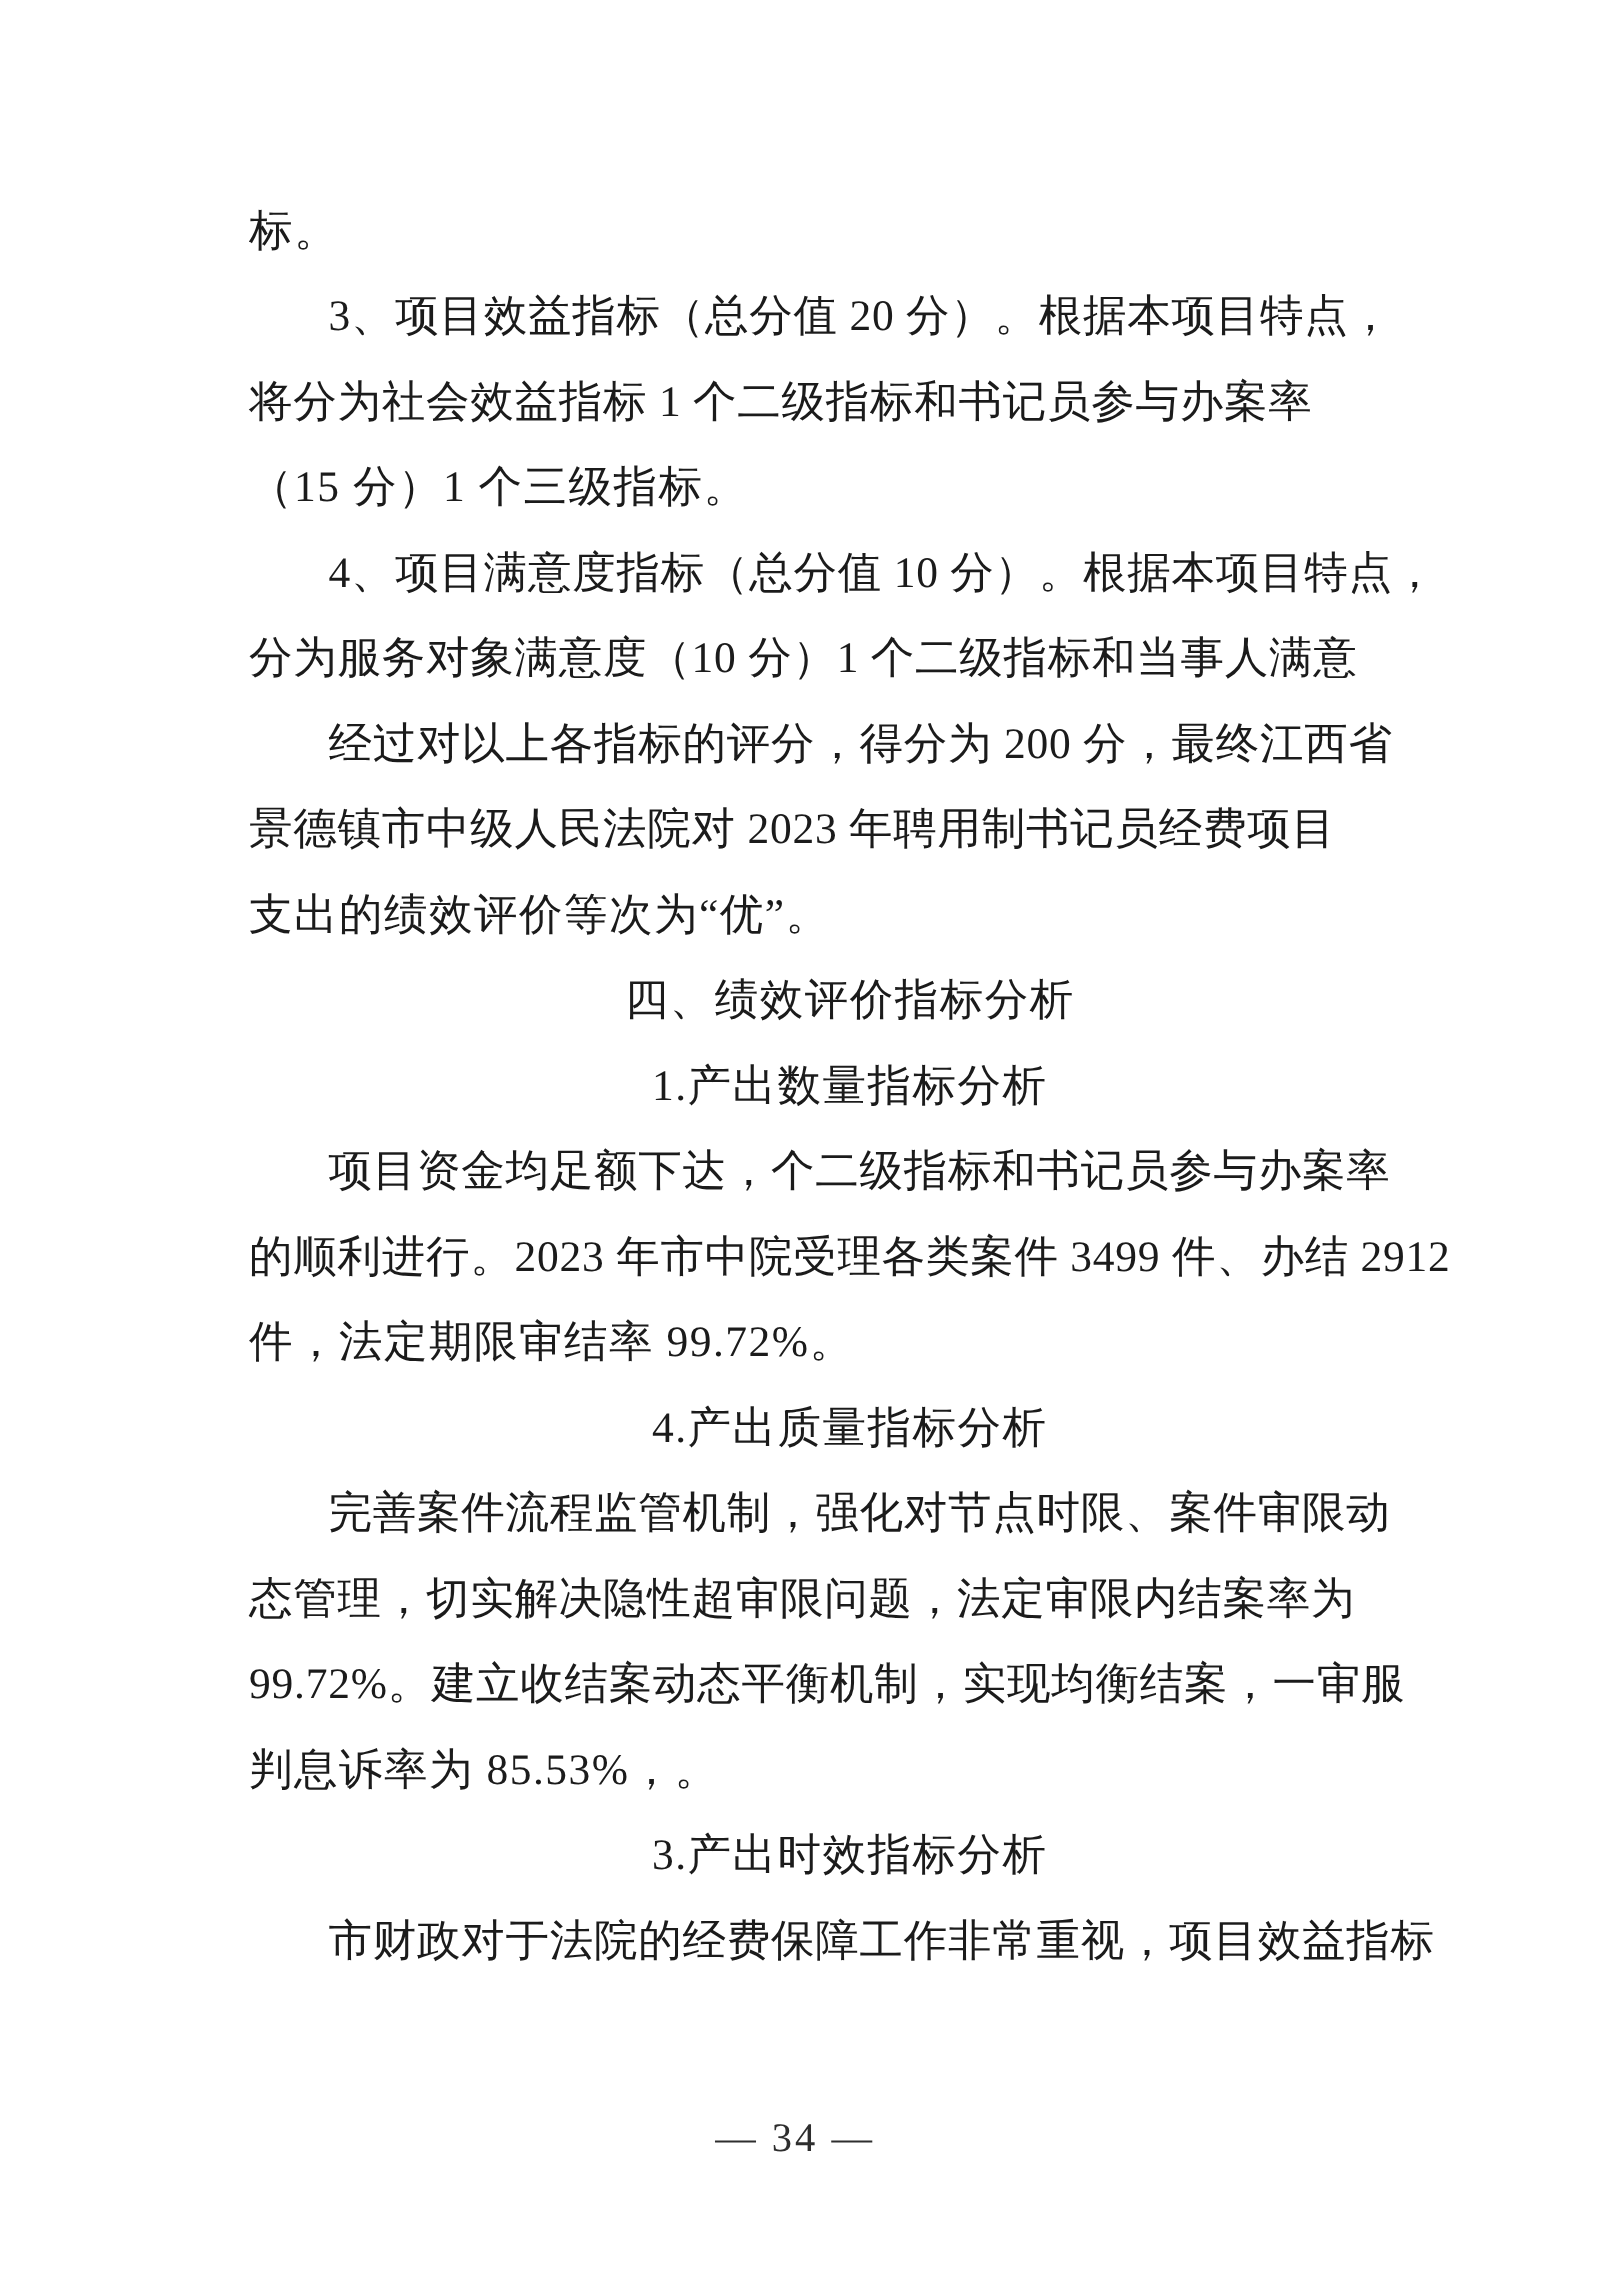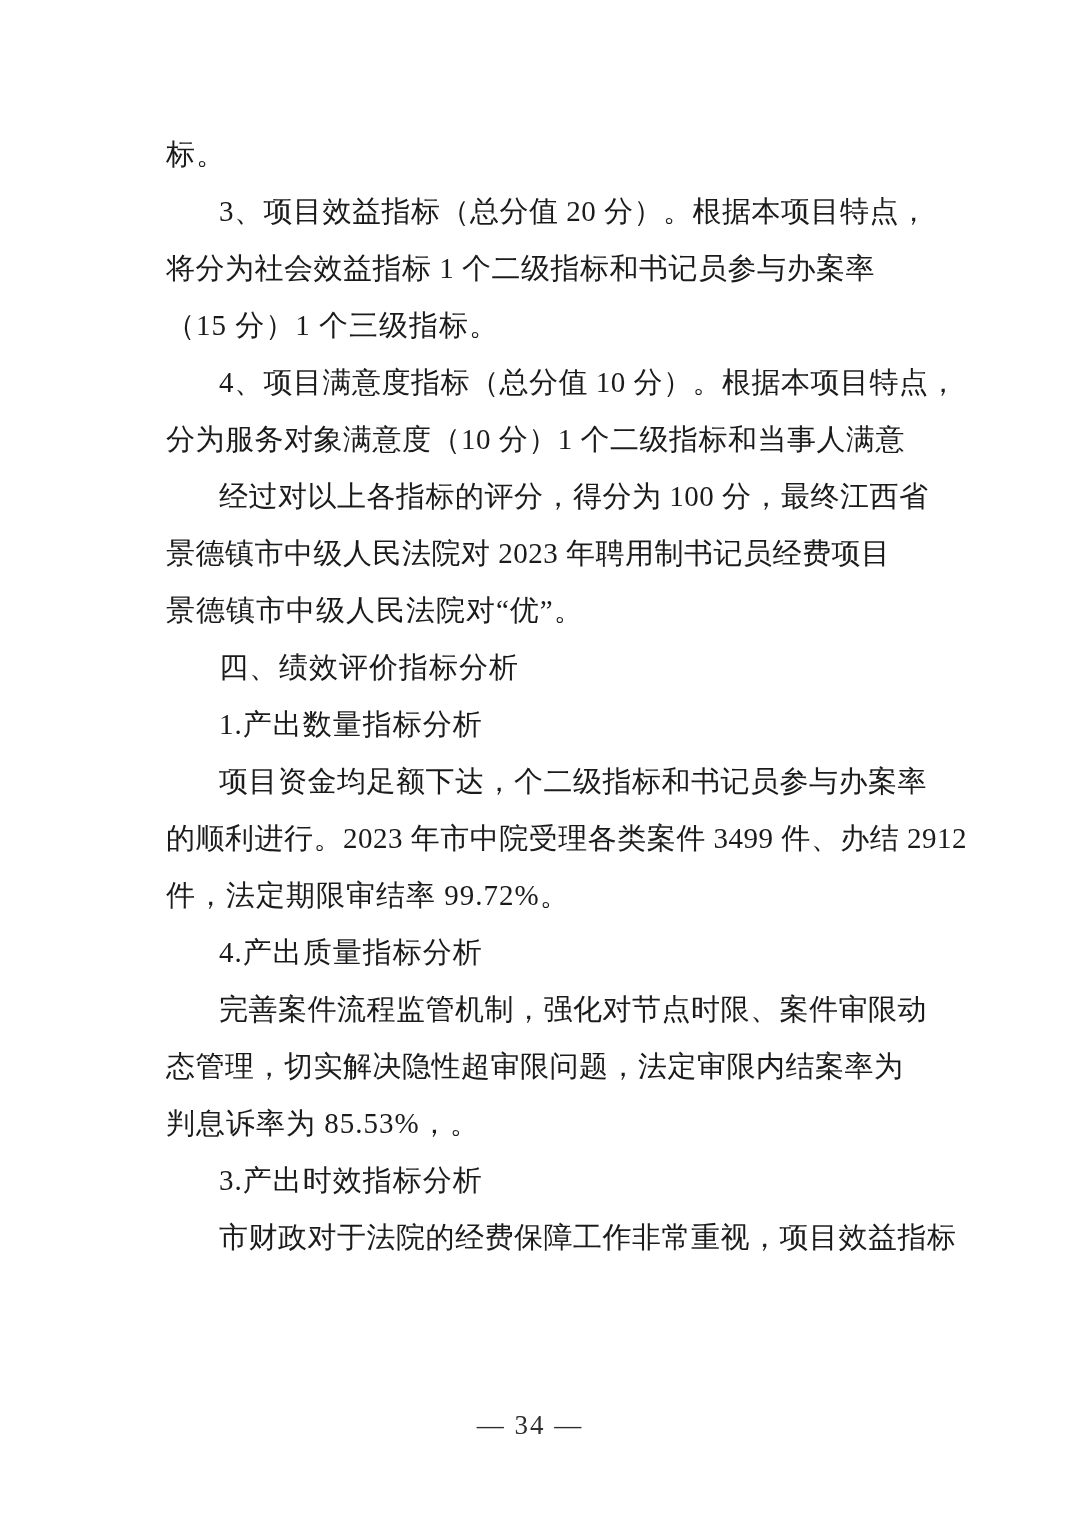--- a/index.html
+++ b/index.html
@@ -33,20 +33,21 @@
     font-size: 29px;
     letter-spacing: 1px;
     white-space: nowrap;
     text-align: left;
   }
   .line.fill {
     letter-spacing: 0.5px;
   }
   .line.indent {
     padding-left: 53px;
+    text-align: center;
   }
   .footer {
     position: absolute;
     left: 0;
     width: 1060px;
     top: 1410px;
     text-align: center;
     font-size: 27px;
     line-height: 30px;
     letter-spacing: 2px;
@@ -57,29 +58,30 @@
 <body>
 
 <div class="page">
   <div class="text-block">
       <div class="line">标。</div>
       <div class="line indent fill">3、项目效益指标（总分值 20 分）。根据本项目特点，</div>
       <div class="line fill">将分为社会效益指标 1 个二级指标和书记员参与办案率</div>
       <div class="line">（15 分）1 个三级指标。</div>
       <div class="line indent fill">4、项目满意度指标（总分值 10 分）。根据本项目特点，</div>
       <div class="line fill">分为服务对象满意度（10 分）1 个二级指标和当事人满意</div>
-      <div class="line indent fill">经过对以上各指标的评分，得分为 100 分，最终江西省</div>
+      <div class="line indent fill">经过对以上各指标的评分，得分为 200 分，最终江西省</div>
       <div class="line fill">景德镇市中级人民法院对 2023 年聘用制书记员经费项目</div>
-      <div class="line">景德镇市中级人民法院对“优”。</div>
+      <div class="line">支出的绩效评价等次为“优”。</div>
       <div class="line indent">四、绩效评价指标分析</div>
       <div class="line indent">1.产出数量指标分析</div>
       <div class="line indent fill">项目资金均足额下达，个二级指标和书记员参与办案率</div>
       <div class="line fill">的顺利进行。2023 年市中院受理各类案件 3499 件、办结 2912</div>
       <div class="line">件，法定期限审结率 99.72%。</div>
       <div class="line indent">4.产出质量指标分析</div>
       <div class="line indent fill">完善案件流程监管机制，强化对节点时限、案件审限动</div>
       <div class="line fill">态管理，切实解决隐性超审限问题，法定审限内结案率为</div>
+      <div class="line fill">99.72%。建立收结案动态平衡机制，实现均衡结案，一审服</div>
       <div class="line">判息诉率为 85.53%，。</div>
       <div class="line indent">3.产出时效指标分析</div>
       <div class="line indent fill">市财政对于法院的经费保障工作非常重视，项目效益指标</div>
     </div>
   <div class="footer">— 34 —</div>
 </div>
 
 </body></html>

